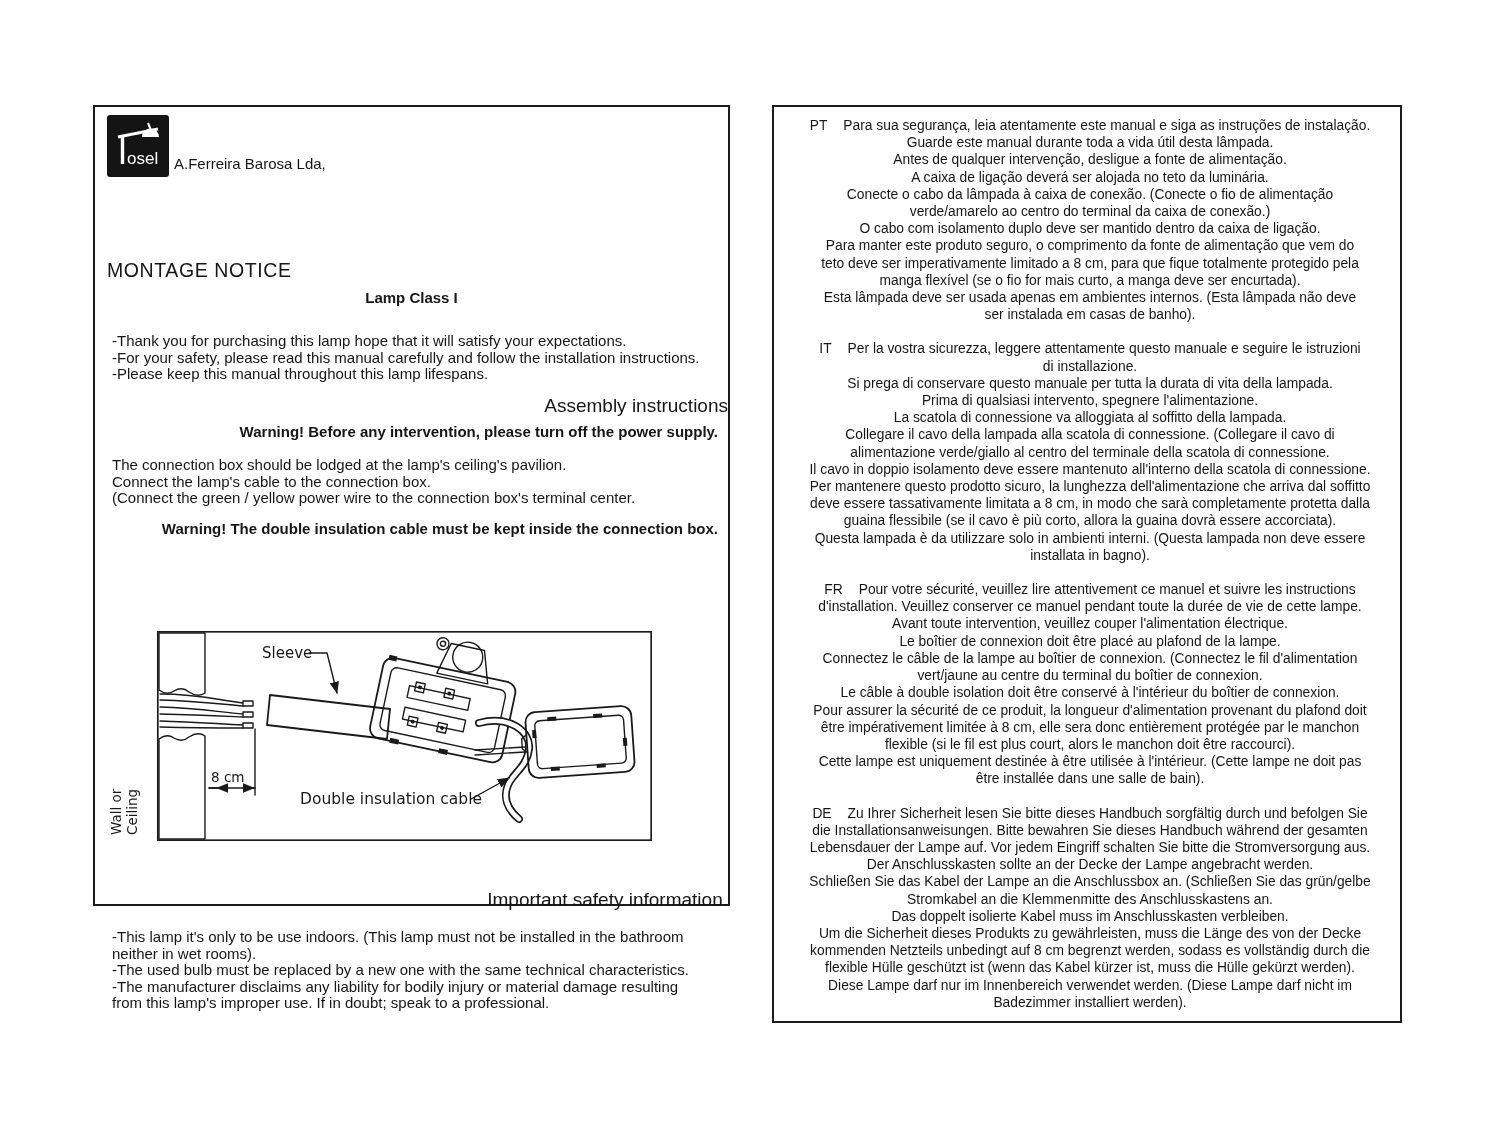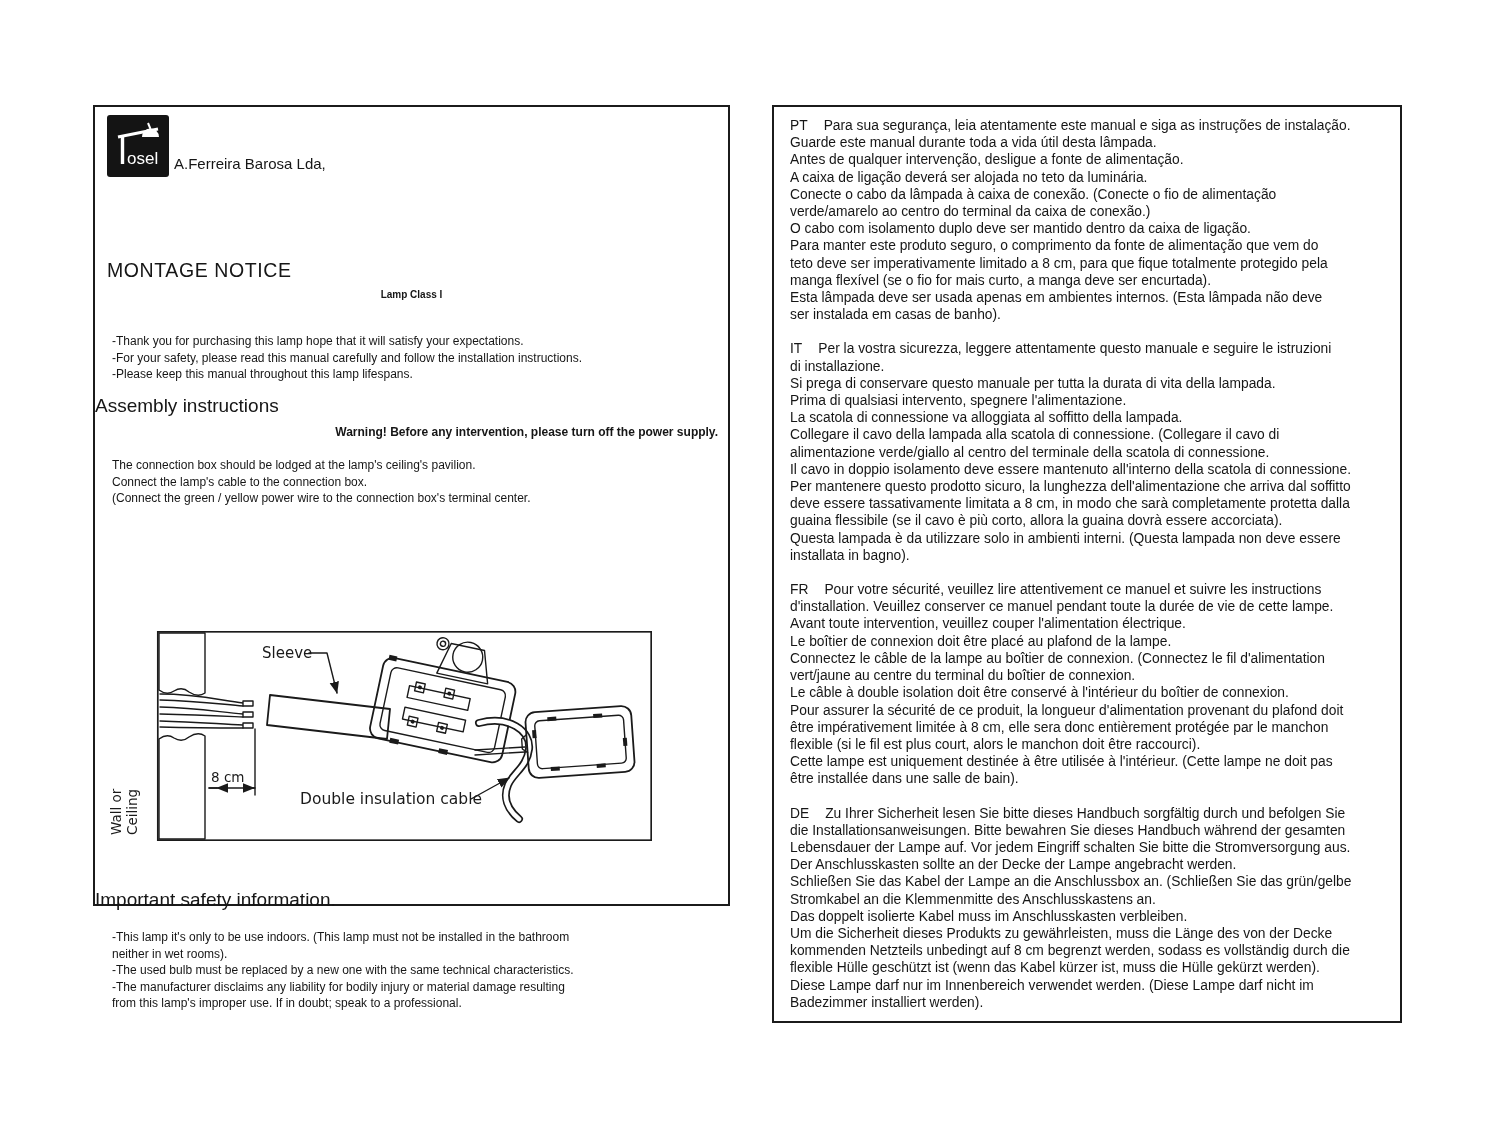--- a/index.html
+++ b/index.html
@@ -1,32 +1,32 @@
 <!DOCTYPE html>
 <html><head>
 <meta charset="utf-8">
 <style>
   html,body{margin:0;padding:0;background:#fff;}
   .page{position:relative;width:1500px;height:1125px;background:#fff;overflow:hidden;
         font-family:"Liberation Sans",sans-serif;color:#161616;}
   .panel{position:absolute;border:2px solid #1b1b1b;background:#fff;box-sizing:border-box;}
   .panel.left{left:93px;top:105px;width:637px;height:801px;}
-  .panel.right{left:772px;top:105px;width:630px;height:918px;padding:10px 10px 0 16px;}
+  .panel.right{left:772px;top:105px;width:630px;height:918px;padding:10px 10px 0 16px;text-align:center;}
 
   
   .logo-svg{position:absolute;left:12px;top:8px;width:62px;height:62px;}
   .company{position:absolute;left:79px;top:48px;font-size:15px;}
   .address{position:absolute;left:10px;top:66px;font-size:13.5px;line-height:16px;}
   .h-title{position:absolute;left:0;top:140px;width:100%;margin:12px;text-align:left;
            font-size:19.5px;font-weight:400;letter-spacing:.6px;}
   .h-sub{position:absolute;left:0;top:182px;width:100%;margin:0;text-align:center;
-         font-size:10px;font-weight:700;}
-  .h-sec{position:absolute;left:0;width:100%;margin:0;text-align:left;
+         font-size:15px;font-weight:700;}
+  .h-sec{position:absolute;left:0;width:100%;margin:0;text-align:right;
          font-size:19px;font-weight:400;}
-  .body{position:absolute;left:17px;right:10px;margin:0;font-size:12px;line-height:16.6px;}
+  .body{position:absolute;left:17px;right:10px;margin:0;font-size:15px;line-height:16.6px;}
   .pre{white-space:pre-line;}
   .bold{font-weight:700;text-align:right;}
   .diagram-svg{position:absolute;left:7px;top:524px;width:550px;height:210px;}
 
   
   .sect{margin:0 0 17px 0;font-size:13.8px;line-height:17.2px;white-space:pre-line;}
   .lang-code{margin-right:16px;}
 
   
   .ln{fill:none;stroke:#1a1a1a;stroke-width:1.4;stroke-linejoin:round;stroke-linecap:round;}
@@ -61,20 +61,21 @@
 -Please keep this manual throughout this lamp lifespans.</p>
 
     <h3 class="h-sec" style="top:288px">Assembly instructions</h3>
 
     <p class="body bold" style="top:317px">Warning! Before any intervention, please turn off the power supply.</p>
 
     <p class="body pre" style="top:350px">The connection box should be lodged at the lamp's ceiling's pavilion.
 Connect the lamp's cable to the connection box.
 (Connect the green / yellow power wire to the connection box's terminal center.</p>
 
+    <p class="body bold" style="top:414px">Warning! The double insulation cable must be kept inside the connection box.</p>
 
 
     <svg class="diagram-svg" viewBox="-55 0 550 210">
       <defs>
         <pattern id="speckle" width="14" height="14" patternUnits="userSpaceOnUse">
           <circle cx="2.5" cy="3" r="1.1" fill="#1a1a1a"></circle>
           <circle cx="8" cy="6.5" r="0.7" fill="#1a1a1a"></circle>
           <circle cx="5" cy="11" r="0.9" fill="#1a1a1a"></circle>
           <circle cx="12" cy="12" r="0.6" fill="#1a1a1a"></circle>
           <circle cx="11" cy="2" r="0.8" fill="#1a1a1a"></circle>

